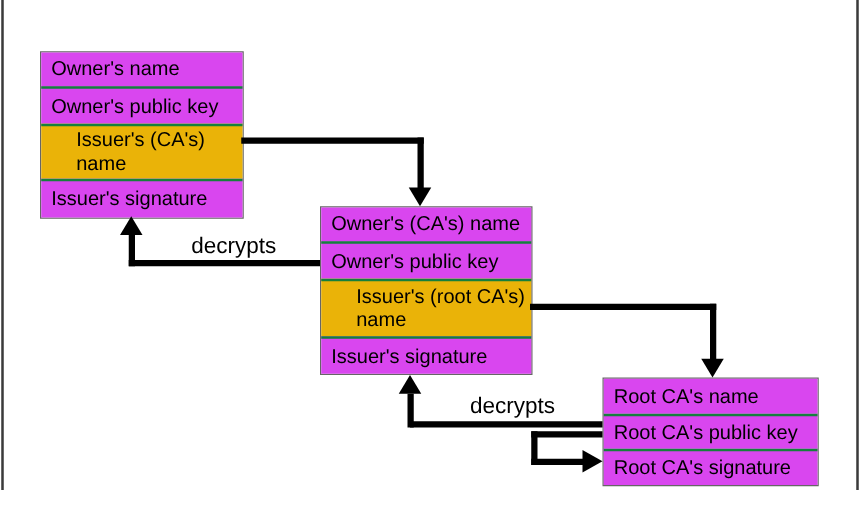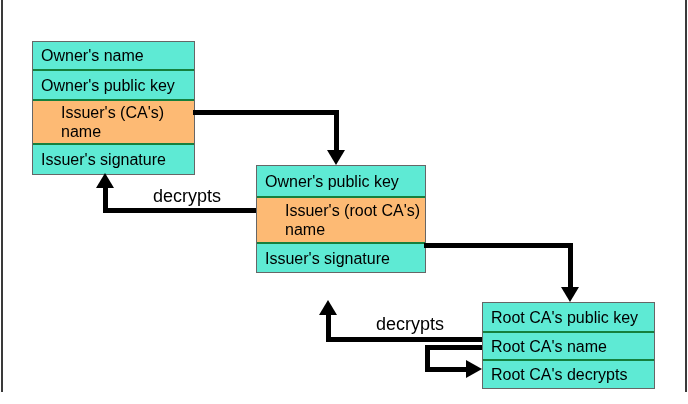--- a/index.html
+++ b/index.html
@@ -8,22 +8,22 @@
     font-family:"Liberation Sans","DejaVu Sans",sans-serif;color:#000;
   }
   .frame-line{position:absolute;top:0;width:2px;height:392px;background:#3a3a3a;}
   .cert{position:absolute;border:1px solid #666666;background:#fff;}
   .row{
     box-sizing:border-box;display:flex;align-items:center;
     padding-left:8px;font-size:16px;line-height:19px;white-space:pre-line;
     border-top:2px solid #15803d;overflow:hidden;
   }
   .row:first-child{border-top:none;}
-  .light{background:#5eead4;}
-  .dark{background:#fdba74;padding-left:28px;}
+  .light{background:#d946ef;}
+  .dark{background:#eab308;padding-left:28px;}
   .shaft{position:absolute;background:#000;}
   .head{position:absolute;width:0;height:0;border-style:solid;border-color:transparent;}
   .head-down{border-left:9px solid transparent;border-right:9px solid transparent;border-top:15px solid #000;border-bottom:none;}
   .head-up{border-left:9px solid transparent;border-right:9px solid transparent;border-bottom:15px solid #000;border-top:none;}
   .head-right{border-top:9px solid transparent;border-bottom:9px solid transparent;border-left:16px solid #000;border-right:none;}
   .decrypts{position:absolute;font-size:18px;text-align:center;}
 </style>
 </head>
 <body>
 
@@ -34,30 +34,31 @@
 
   <div class="cert" style="left:32px;top:41px;width:161px;">
     <div class="row light" style="height:27px">Owner's name</div>
     <div class="row light" style="height:30px">Owner's public key</div>
     <div class="row dark" style="height:44px">Issuer's (CA's)
 name</div>
     <div class="row light" style="height:31px">Issuer's signature</div>
   </div>
 
   <div class="cert" style="left:256px;top:165px;width:168px;">
+    <div class="row light" style="height:27px">Owner's (CA's) name</div>
     <div class="row light" style="height:30px">Owner's public key</div>
     <div class="row dark" style="height:46px">Issuer's (root CA's)
 name</div>
     <div class="row light" style="height:30px">Issuer's signature</div>
   </div>
 
   <div class="cert" style="left:482px;top:302px;width:171px;">
+    <div class="row light" style="height:28px">Root CA's name</div>
     <div class="row light" style="height:28px">Root CA's public key</div>
-    <div class="row light" style="height:28px">Root CA's name</div>
-    <div class="row light" style="height:29px">Root CA's decrypts</div>
+    <div class="row light" style="height:29px">Root CA's signature</div>
   </div>
 
   <div class="shaft" style="left:193px;top:110px;width:146px;height:5px;"></div>
   <div class="shaft" style="left:334px;top:110px;width:5px;height:41px;"></div>
   <div class="head head-down" style="left:327px;top:150px;"></div>
 
   <div class="shaft" style="left:103px;top:208px;width:153px;height:5px;"></div>
   <div class="shaft" style="left:103px;top:186px;width:5px;height:27px;"></div>
   <div class="head head-up" style="left:96px;top:173px;"></div>
   <div class="decrypts" style="left:127px;top:186px;width:120px;">decrypts</div>

